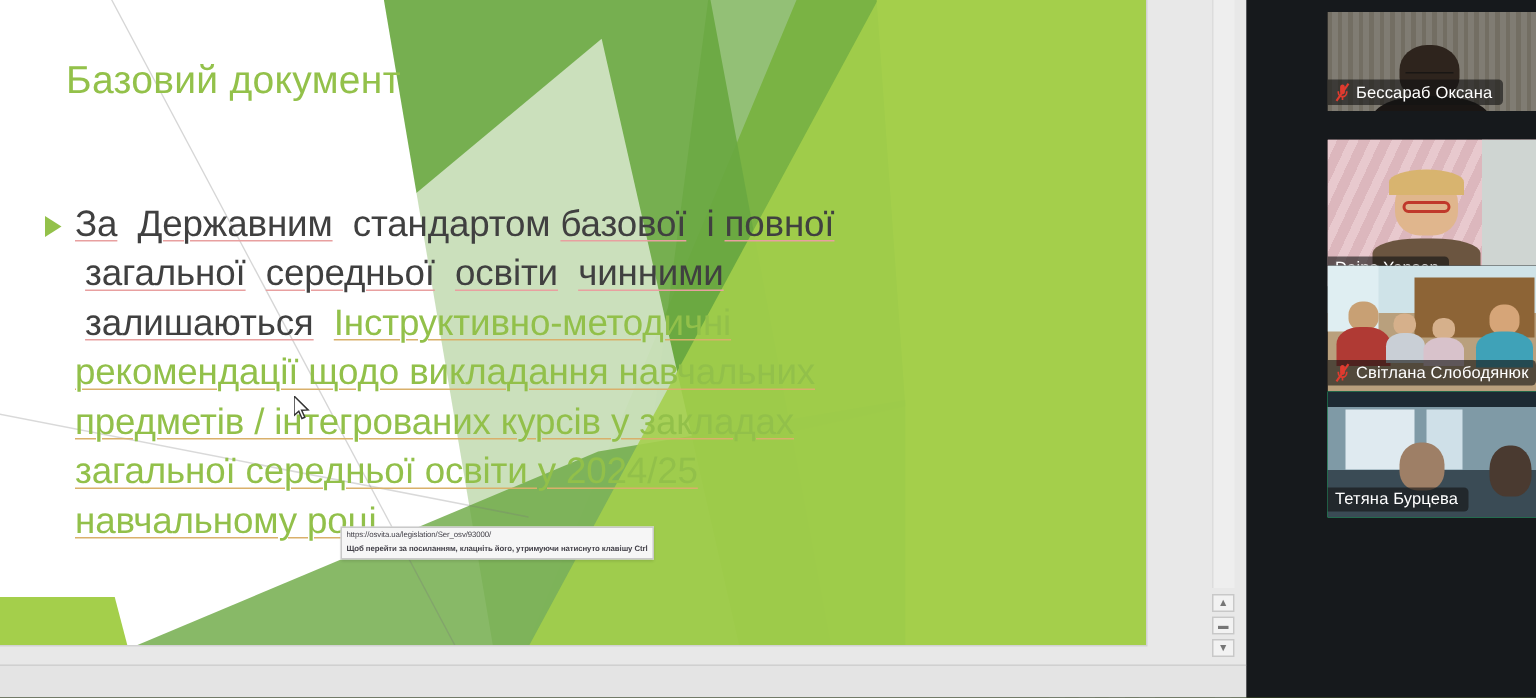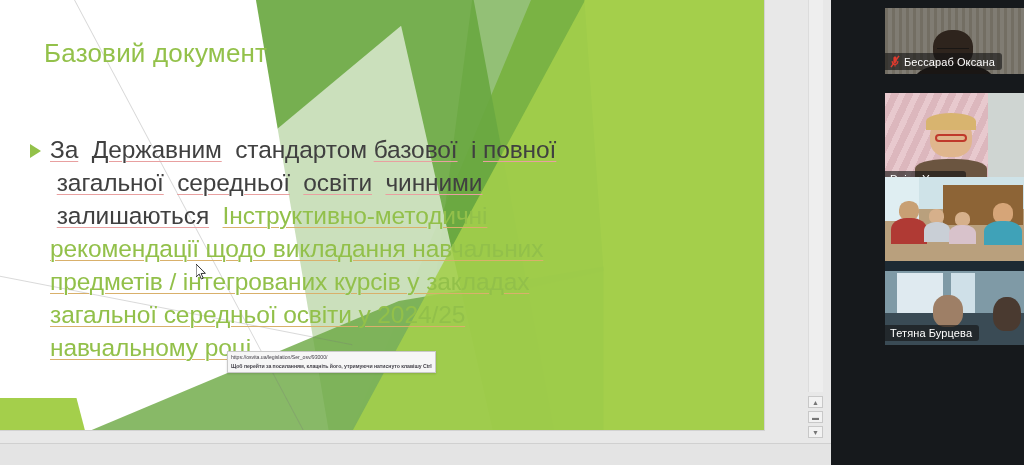--- a/index.html
+++ b/index.html
@@ -387,20 +387,29 @@
         <div style="position:absolute;left:58px;top:8px;width:80px;height:40px;background:#8d6436;"></div>
         <div class="person-head" style="left:14px; top:24px; width:20px; height:19px; background:#c8a074;"></div>
         <div class="person-body" style="left:6px; top:41px; width:36px; height:26px; background:#b03a34;"></div>
         <div class="person-head" style="left:44px; top:32px; width:15px; height:14px; background:#d6b08b;"></div>
         <div class="person-body" style="left:39px; top:45px; width:26px; height:20px; background:#c9cfd6;"></div>
         <div class="person-head" style="left:70px; top:35px; width:15px; height:14px; background:#d6b08b;"></div>
         <div class="person-body" style="left:64px; top:48px; width:27px; height:19px; background:#d8c2cb;"></div>
         <div class="person-head" style="left:108px; top:26px; width:20px; height:20px; background:#d6a578;"></div>
         <div class="person-body" style="left:99px; top:44px; width:38px; height:24px; background:#3fa2b8;"></div>
       </div>
+      <div class="nameplate">
+        <svg class="mic-muted" viewBox="0 0 10 13">
+          <path d="M5 1.4c-.9 0-1.6.7-1.6 1.6v3.3c0 .9.7 1.6 1.6 1.6s1.6-.7 1.6-1.6V3c0-.9-.7-1.6-1.6-1.6z" fill="#e03b2f"></path>
+          <path d="M2.2 5.9v.6c0 1.6 1.3 2.9 2.8 2.9s2.8-1.3 2.8-2.9v-.6" stroke="#e03b2f" stroke-width="1.1" fill="none"></path>
+          <line x1="5" y1="9.4" x2="5" y2="11.6" stroke="#e03b2f" stroke-width="1.1"></line>
+          <line x1="1" y1="12.2" x2="9" y2=".8" stroke="#e03b2f" stroke-width="1.4"></line>
+        </svg>
+        <span class="nm">Світлана Слободянюк</span>
+      </div>
     </div>
 
     <div class="tile active" style="top:261px; height:84px;">
       <div class="scene" style="background:linear-gradient(#1d2a33 0 12%,#7f9aa6 12% 62%,#3a4b55 62% 100%);">
         <div style="position:absolute;left:12px;top:12px;width:46px;height:40px;background:#dfeaf0;"></div>
         <div style="position:absolute;left:66px;top:12px;width:24px;height:40px;background:#cfe0e8;"></div>
         <div class="person-head" style="left:48px; top:34px; width:30px; height:32px; background:#9e7f66;"></div>
         <div class="person-head" style="left:108px; top:36px; width:28px; height:34px; background:#4a3a30;"></div>
       </div>
       <div class="nameplate">

